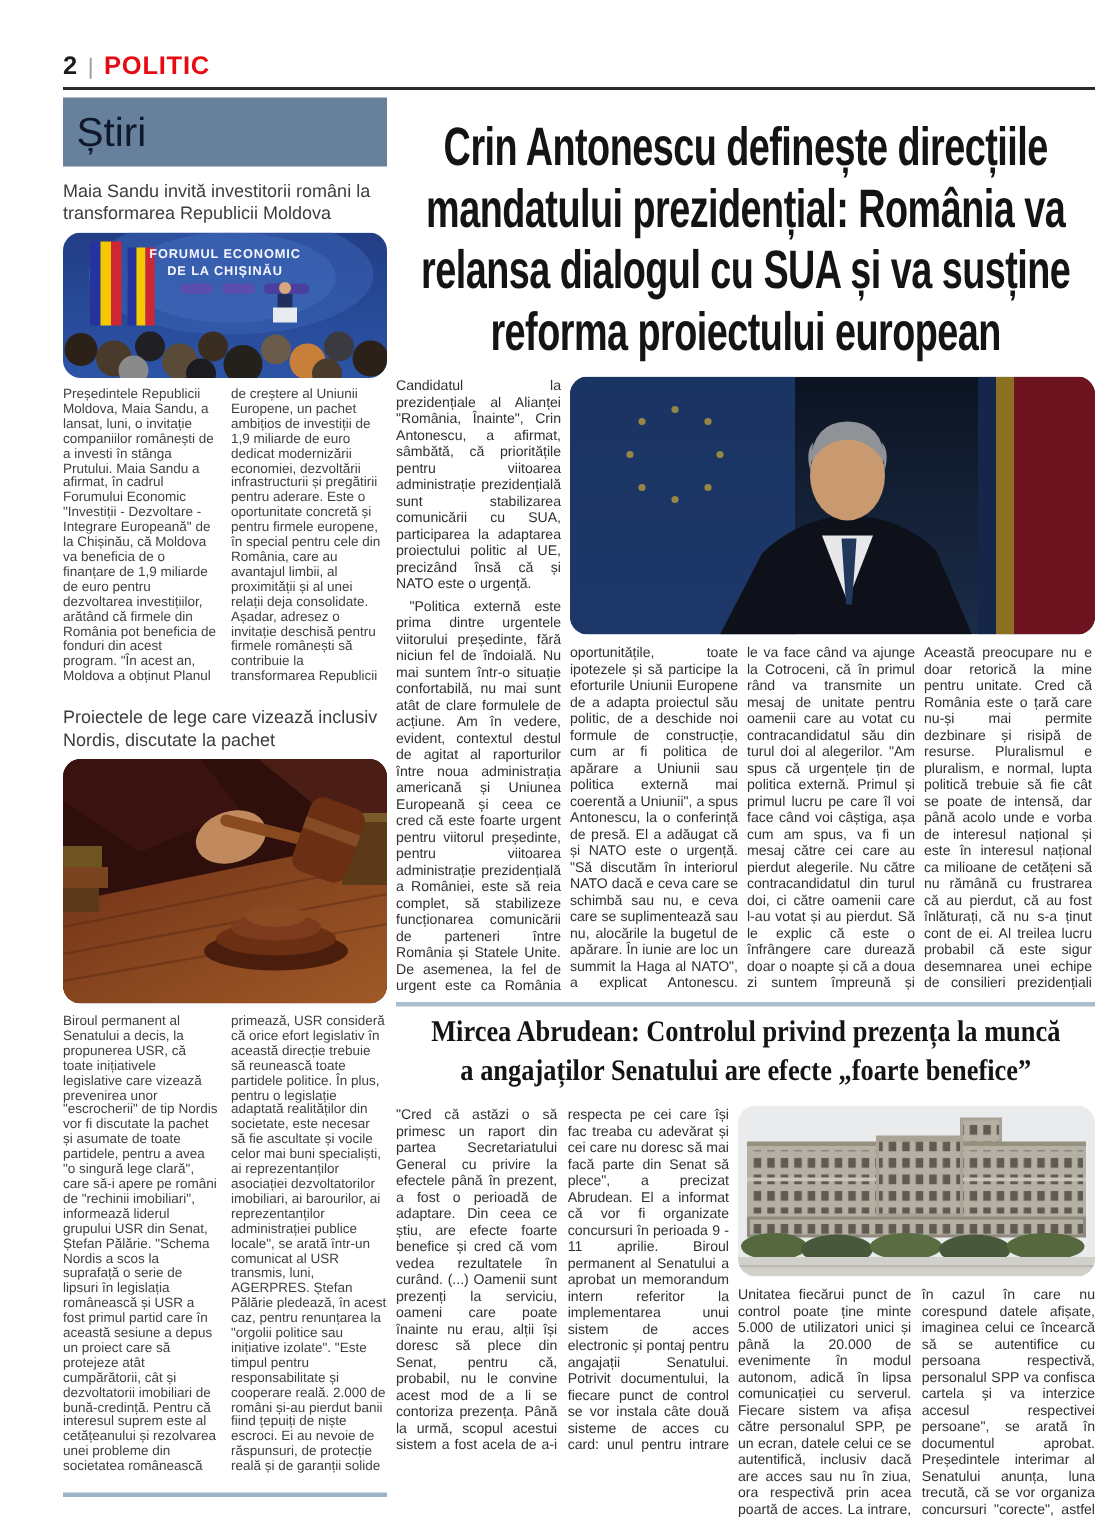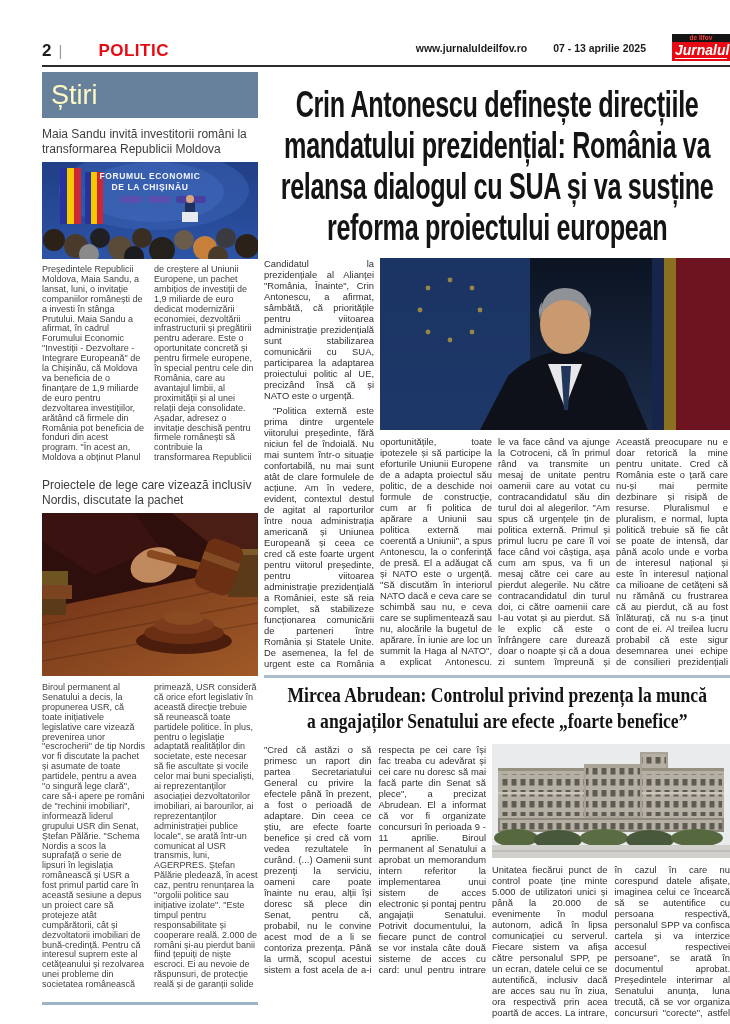--- a/index.html
+++ b/index.html
@@ -10,36 +10,36 @@
     padding:34px 0 0 42px;
   }
   
   .masthead {
     width:688px; display:flex; align-items:flex-end; justify-content:space-between;
     border-bottom:2px solid #2b2b2b; padding-bottom:4px;
   }
   .mast-left { display:flex; align-items:baseline; gap:7px; }
   .pagenum { font-size:17px; font-weight:bold; color:#1c1c1c; }
   .mast-sep { color:#9a9a9a; font-size:15px; }
-  .section { font-size:17px; font-weight:bold; color:#e60b12; letter-spacing:.5px;margin-left:29px; }
+  .section { font-size:17px; font-weight:bold; color:#e60b12; letter-spacing:.5px; }
   .mast-right { display:flex; align-items:center; gap:26px; }
   .site, .date { font-size:10.5px; font-weight:bold; color:#1c1c1c; }
   .logo { background:#e60b12; width:58px; text-align:center; padding-bottom:2px; }
   .logo-top { background:#151515; color:#ff4040; font-size:6.5px; font-weight:bold; line-height:8px; }
   .logo-main { color:#ffffff; font-weight:bold; font-style:italic; font-size:14px; line-height:16px;
                border-bottom:1.5px solid #fff; margin:0 3px; }
   
   .content { display:flex; gap:6px; width:688px; margin-top:5px; }
   .sidebar { width:216px; flex:none; }
   .mainarea { width:466px; flex:none; }
   
-  .stiri-box { background:#67809b; height:46px; color:#fef9c3; font-size:27px;
+  .stiri-box { background:#67809b; height:46px; color:#0f172a; font-size:27px;
                padding:8px 0 0 9px; line-height:30px; font-weight:normal; }
   .side-title { font-size:12px; font-weight:normal; color:#3d3d3d; line-height:15px; margin-top:9px; }
-  .photo { position:relative; overflow:hidden; }
+  .photo { position:relative; overflow:hidden;border-radius:12px; }
   .photo svg { display:block; }
   .forum-photo { width:216px; height:97px; margin:5px 0 6px 0; }
   .forum-caption { position:absolute; top:9px; left:0; width:100%; text-align:center;
                    color:#f4f6ff; font-weight:bold; font-size:8.5px; letter-spacing:.6px; line-height:11px; }
   .gavel-photo { width:216px; height:163px; margin:5px 0 7px 0; }
   .body2col { column-gap:8px; column-count:2; column-fill:auto; overflow:hidden;
               font-size:9px; line-height:9.9px; color:#3f3f3f; text-align:left; }
   .b1 { height:204px; }
   .b2 { height:322px; border-bottom:3px solid #9db3c6; padding-bottom:6px; }
   
@@ -78,28 +78,20 @@
 <body>
 
 <div class="page">
 
   <header class="masthead">
     <div class="mast-left">
       <span class="pagenum">2</span>
       <span class="mast-sep">|</span>
       <span class="section">POLITIC</span>
     </div>
-    <div class="mast-right">
-      <span class="site">www.jurnaluldeilfov.ro</span>
-      <span class="date">07 - 13 aprilie 2025</span>
-      <div class="logo">
-        <div class="logo-top">de Ilfov</div>
-        <div class="logo-main">Jurnalul</div>
-      </div>
-    </div>
   </header>
 
   <div class="content">
 
     <aside class="sidebar">
       <div class="stiri-box">
         <span>Știri</span>
       </div>
 
       <article>

